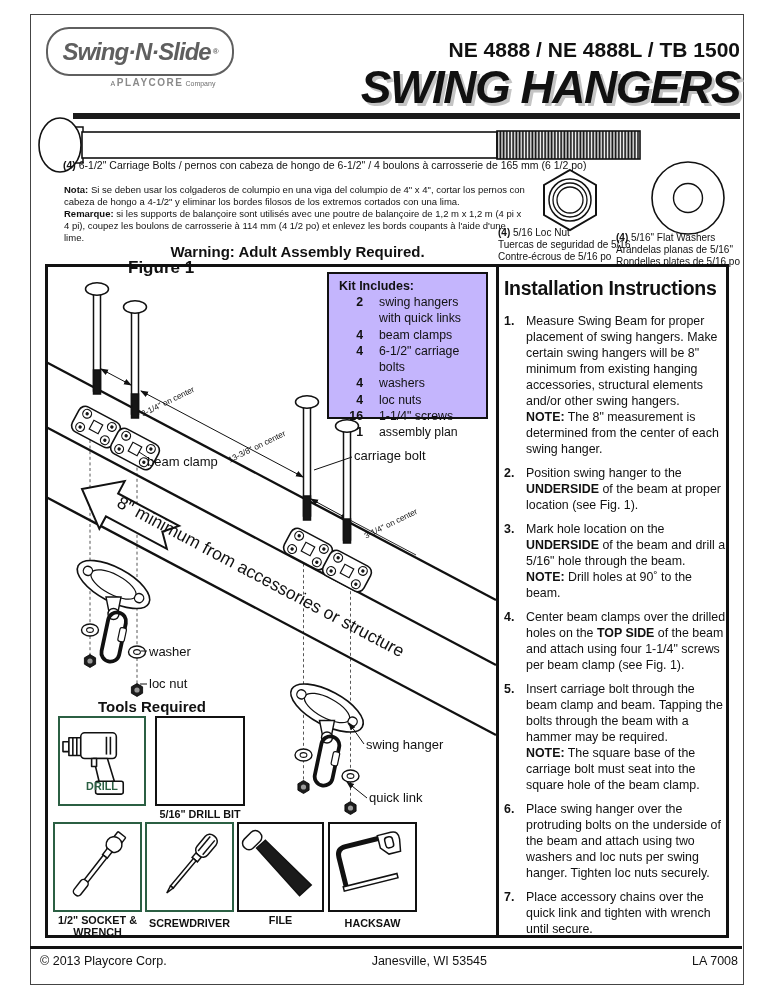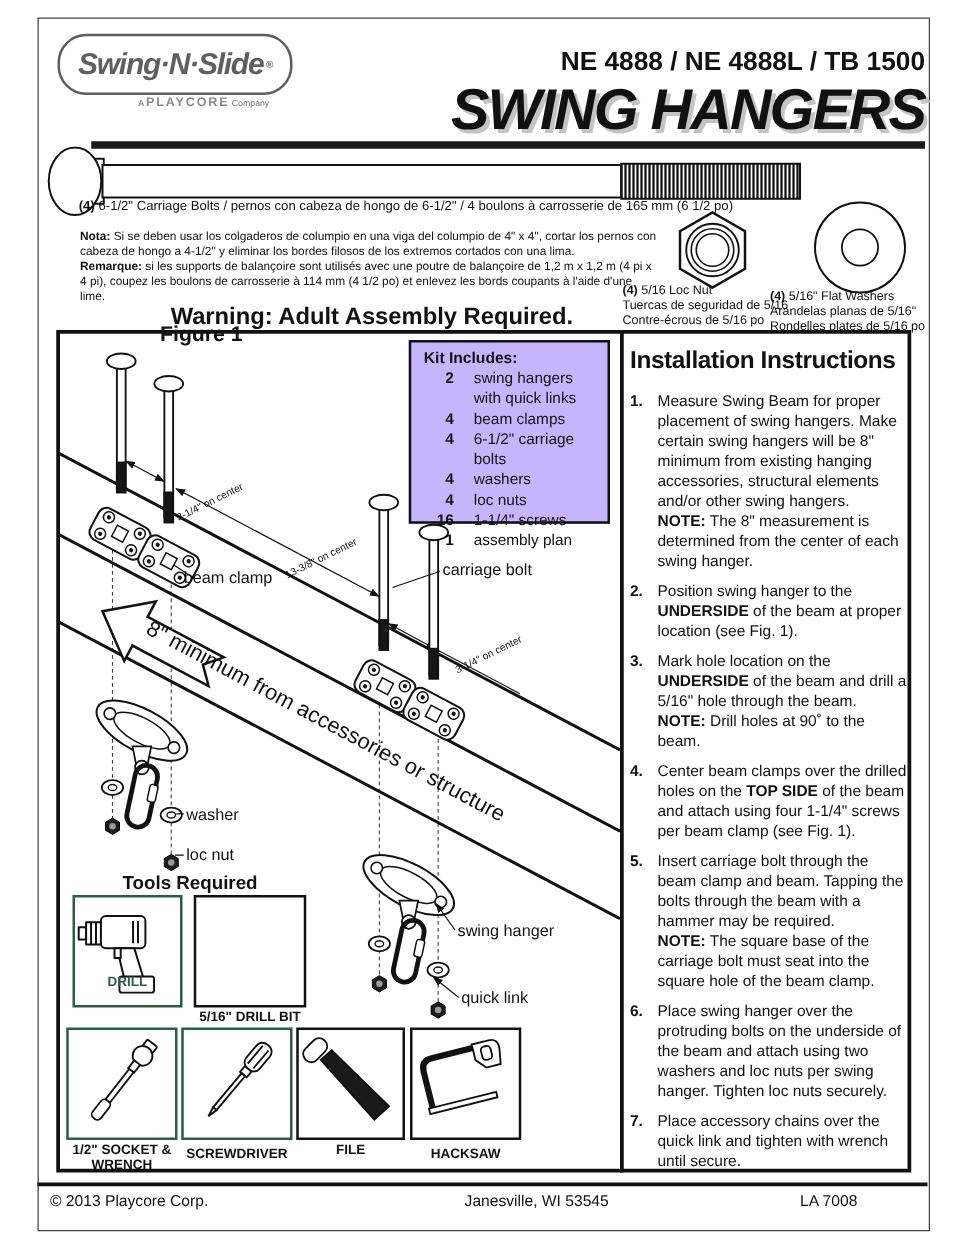--- a/index.html
+++ b/index.html
@@ -18,21 +18,21 @@
   .big-title{left:240px;top:60px;width:500px;text-align:right;font-size:46px;font-style:italic;
         font-weight:bold;letter-spacing:-1.5px;white-space:nowrap;text-shadow:3px 3px 0 #c4c4c4;}
   .title-rule{left:73px;top:113px;width:667px;height:5.5px;background:#1a1a1a;}
   
   .bolt-caption{left:63px;top:159px;font-size:10.5px;}
   .notes{left:64px;top:184px;width:464px;font-size:9.5px;line-height:11.9px;}
   .note.hang{padding-left:32px;text-indent:-32px;}
   .hw-caption{text-align:left;font-size:10px;line-height:12.2px;}
   .locknut-caption{left:498px;top:227px;width:146px;}
   .washer-caption{left:616px;top:232px;width:146px;}
-  .warning{left:45px;top:243px;width:505px;text-align:center;font-weight:bold;font-size:19px;}
+  .warning{left:45px;top:243px;width:505px;text-align:center;font-weight:bold;font-size:15px;}
   
   .main-box{left:45px;top:264px;width:684px;height:674px;border:3px solid #111;box-sizing:border-box;}
   .divider{left:496px;top:264px;width:3px;height:674px;background:#111;}
   .figure-title{left:128px;top:258px;font-size:17px;font-weight:bold;}
   
   .kit-box{left:327px;top:272px;width:161px;height:147px;border:2px solid #111;background:#c4b5fd;
         box-sizing:border-box;padding:5px 4px 0 10px;}
   .kit-title{font-size:12.5px;font-weight:bold;line-height:15px;}
   .kit-row{display:flex;font-size:12.3px;line-height:16.3px;}
   .kit-qty{width:24px;text-align:right;font-weight:bold;flex:none;margin-right:16px;}
@@ -401,14 +401,14 @@
     </svg>
   </div>
   <div class="abs tool-label" style="left:48px;top:914px;width:99px;">1/2" SOCKET &amp; WRENCH</div>
   <div class="abs tool-label" style="left:145px;top:917px;width:89px;">SCREWDRIVER</div>
   <div class="abs tool-label" style="left:237px;top:914px;width:87px;">FILE</div>
   <div class="abs tool-label" style="left:328px;top:917px;width:89px;">HACKSAW</div>
 
   <div class="abs footer-rule"></div>
   <div class="abs footer-text" style="left:40px;">© 2013 Playcore Corp.</div>
   <div class="abs footer-text" style="left:287px;width:200px;text-align:right;">Janesville, WI 53545</div>
-  <div class="abs footer-text" style="left:640px;width:98px;text-align:left;">LA 7008</div>
+  <div class="abs footer-text" style="left:640px;width:98px;text-align:right;">LA 7008</div>
 </div>
 
 </body></html>

